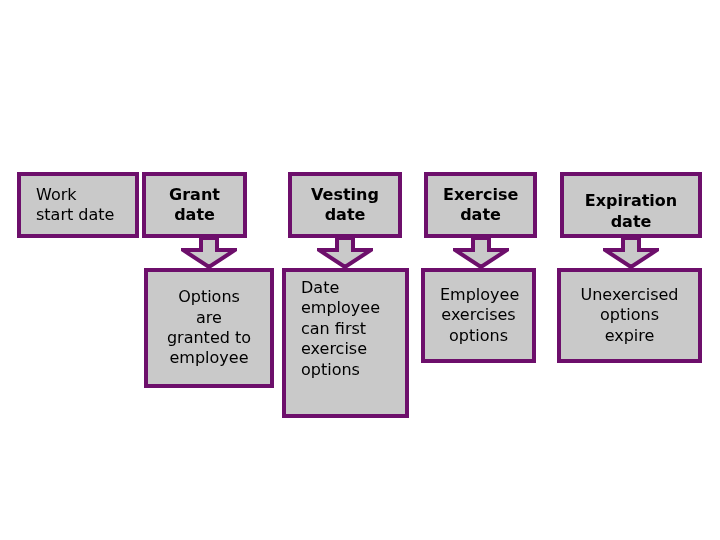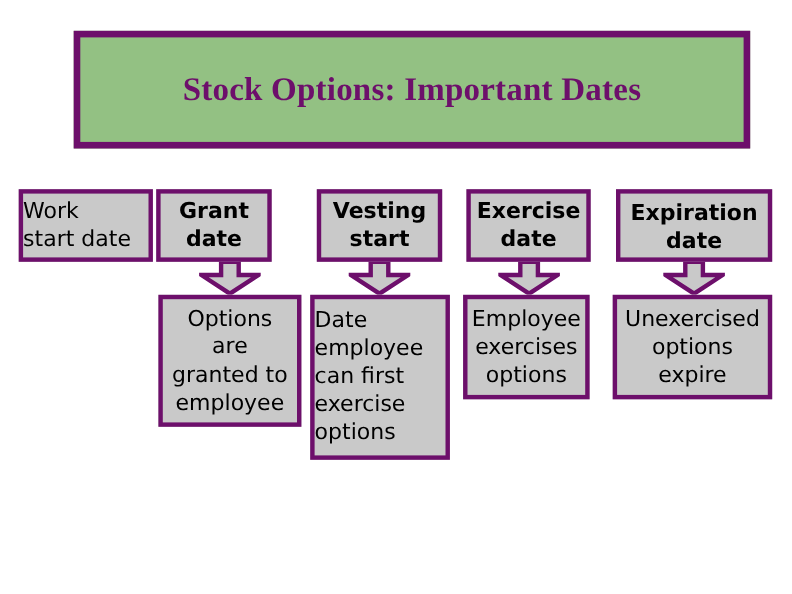--- a/index.html
+++ b/index.html
@@ -48,26 +48,26 @@
   }
 
   
   .box {
     position: absolute;
     box-sizing: border-box;
     background: #c9c9c9;
     border: 4px solid #6d0f6b;
     color: #000000;
     font-family: "DejaVu Sans", sans-serif;
-    font-size: 20px;
+    font-size: 16px;
     line-height: 1.28;
     display: flex;
     flex-direction: column;
     justify-content: center;
-    padding: 2px 0;
+    padding: 2px 15px;
   }
   .box .box-label {
     display: block;
     white-space: pre-line;
   }
   .box.bold .box-label { font-weight: bold; }
   .box.center { text-align: center; }
   .box.left   { text-align: left; }
   .box.top { justify-content: flex-start; }
 
@@ -77,37 +77,34 @@
     width: 56px;
     height: 30px;
   }
   .arrow svg { display: block; width: 100%; height: 100%; }
 </style>
 </head>
 <body>
 
 <div id="slide">
 
-  <div class="title-banner">
-    <div class="title-text">Stock Options: Important Dates</div>
-  </div>
 
   <div class="box left" style="left:17px; top:172px; width:122px; height:66px;">
     <span class="box-label">Work
 start date</span>
   </div>
 
   <div class="box center bold" style="left:142px; top:172px; width:105px; height:66px;">
     <span class="box-label">Grant
 date</span>
   </div>
 
   <div class="box center bold" style="left:288px; top:172px; width:114px; height:66px;">
     <span class="box-label">Vesting
-start</span>
+date</span>
   </div>
 
   <div class="box center bold" style="left:424px; top:172px; width:113px; height:66px;">
     <span class="box-label">Exercise
 date</span>
   </div>
 
   <div class="box center bold" style="left:560px; top:172px; width:142px; height:66px;justify-content:flex-end;">
     <span class="box-label">Expiration
 date</span>

